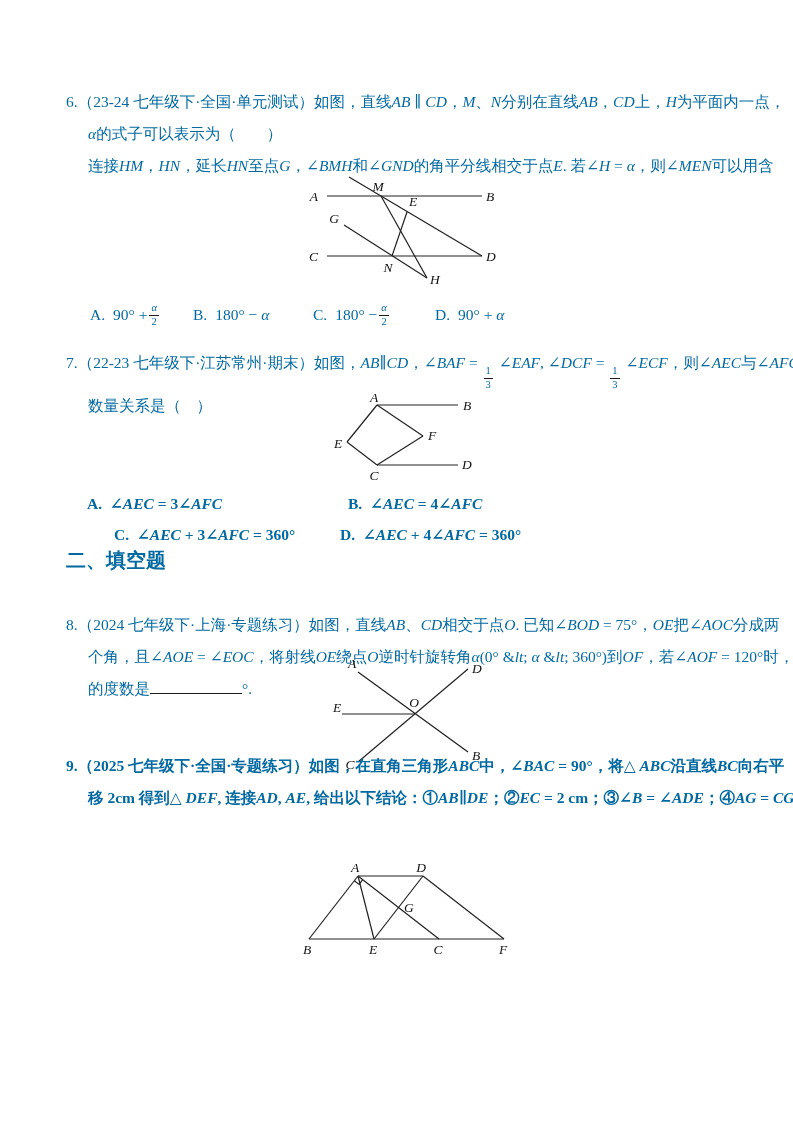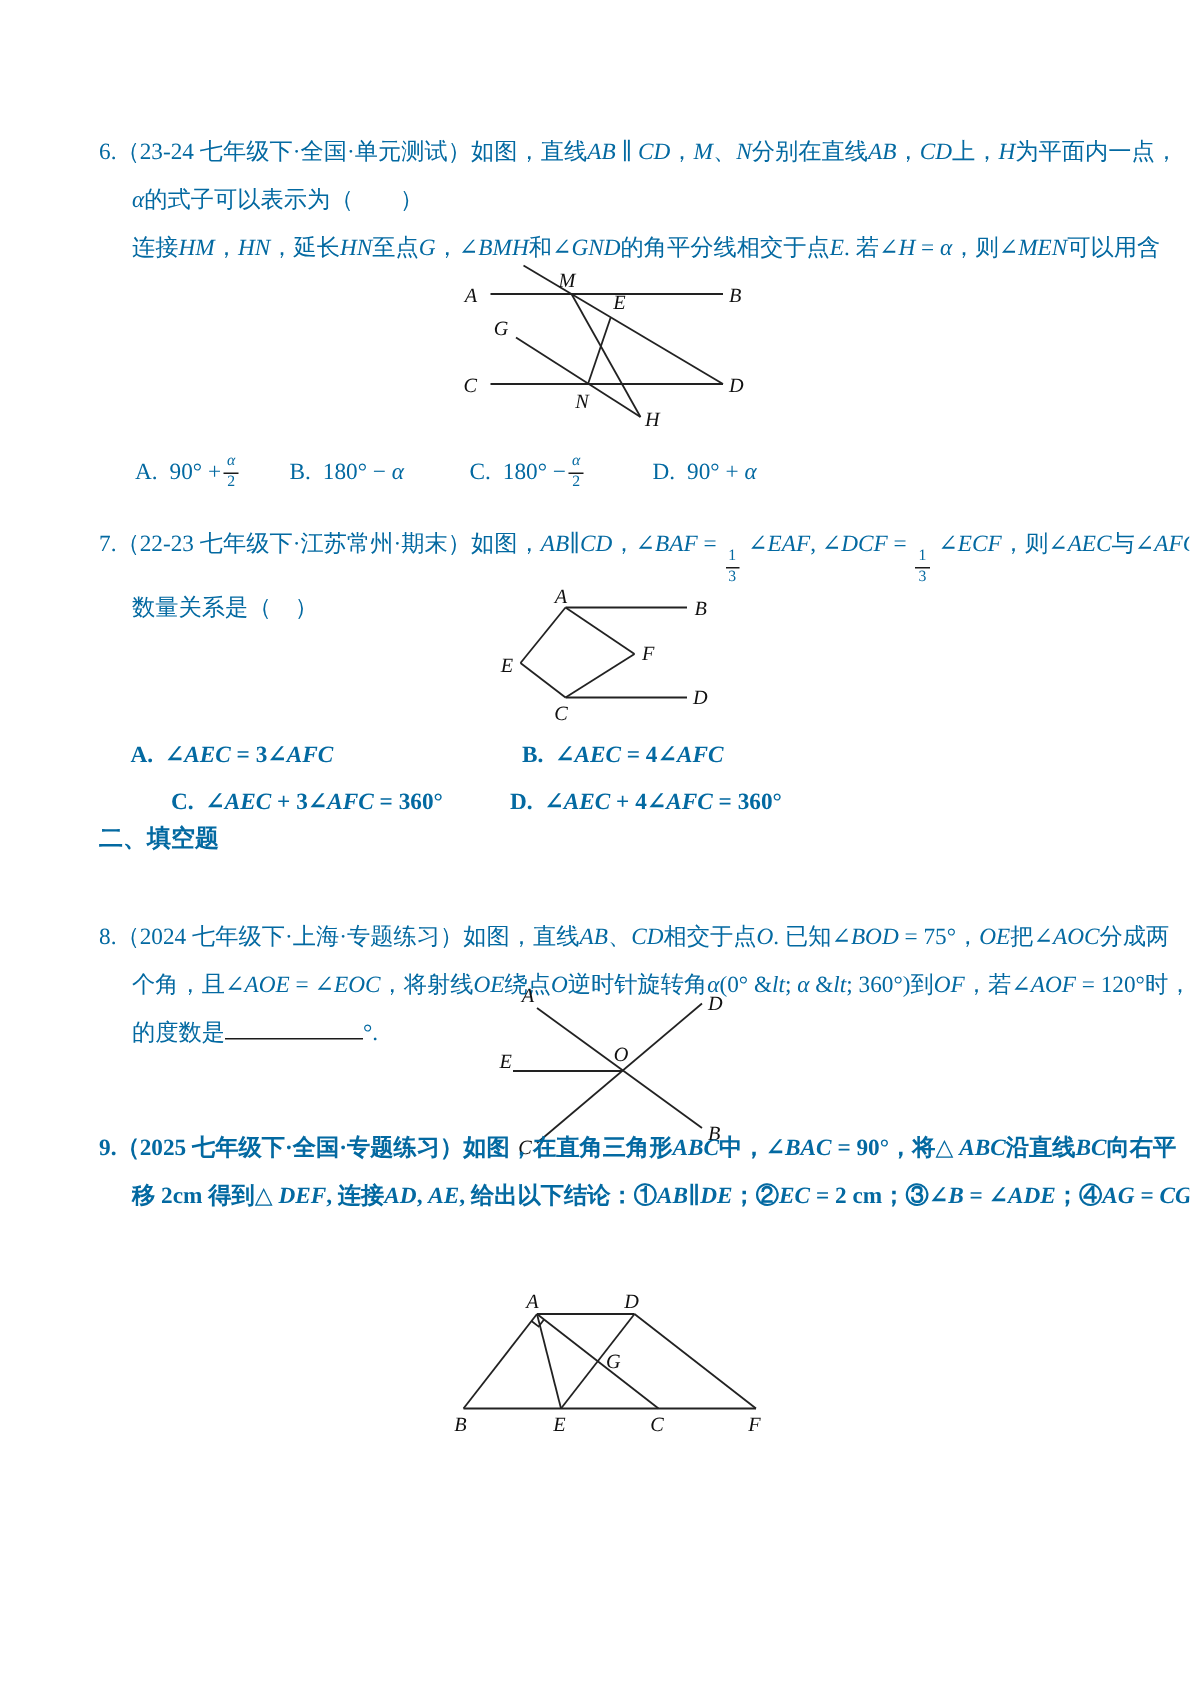--- a/index.html
+++ b/index.html
@@ -8,21 +8,21 @@
     width:793px;height:1122px;
     background:#ffffff;
     color:#0369a1;
     font-family:"Liberation Serif","DejaVu Serif",serif;
     overflow:hidden;
   }
   .qtext{position:absolute;left:66px;width:680px;font-size:15.5px;}
   .qline{line-height:32px;white-space:nowrap;}
   .qline.cont{padding-left:22px;}
   .section-title{
-    position:absolute;left:66px;font-size:16px;font-weight:bold;line-height:24px;
+    position:absolute;left:66px;font-size:20px;font-weight:bold;line-height:24px;
   }
   
   .frac{
     display:inline-flex;flex-direction:column;align-items:center;
     vertical-align:-6px;line-height:1;font-size:10.5px;margin:0 2px;
   }
   .frac .fn{border-bottom:1px solid #1b1b1b;padding:0 2px 1px;}
   .frac .fd{padding-top:1px;}
   
   .blank{display:inline-block;border-bottom:1px solid #1b1b1b;height:14px;vertical-align:baseline;}

